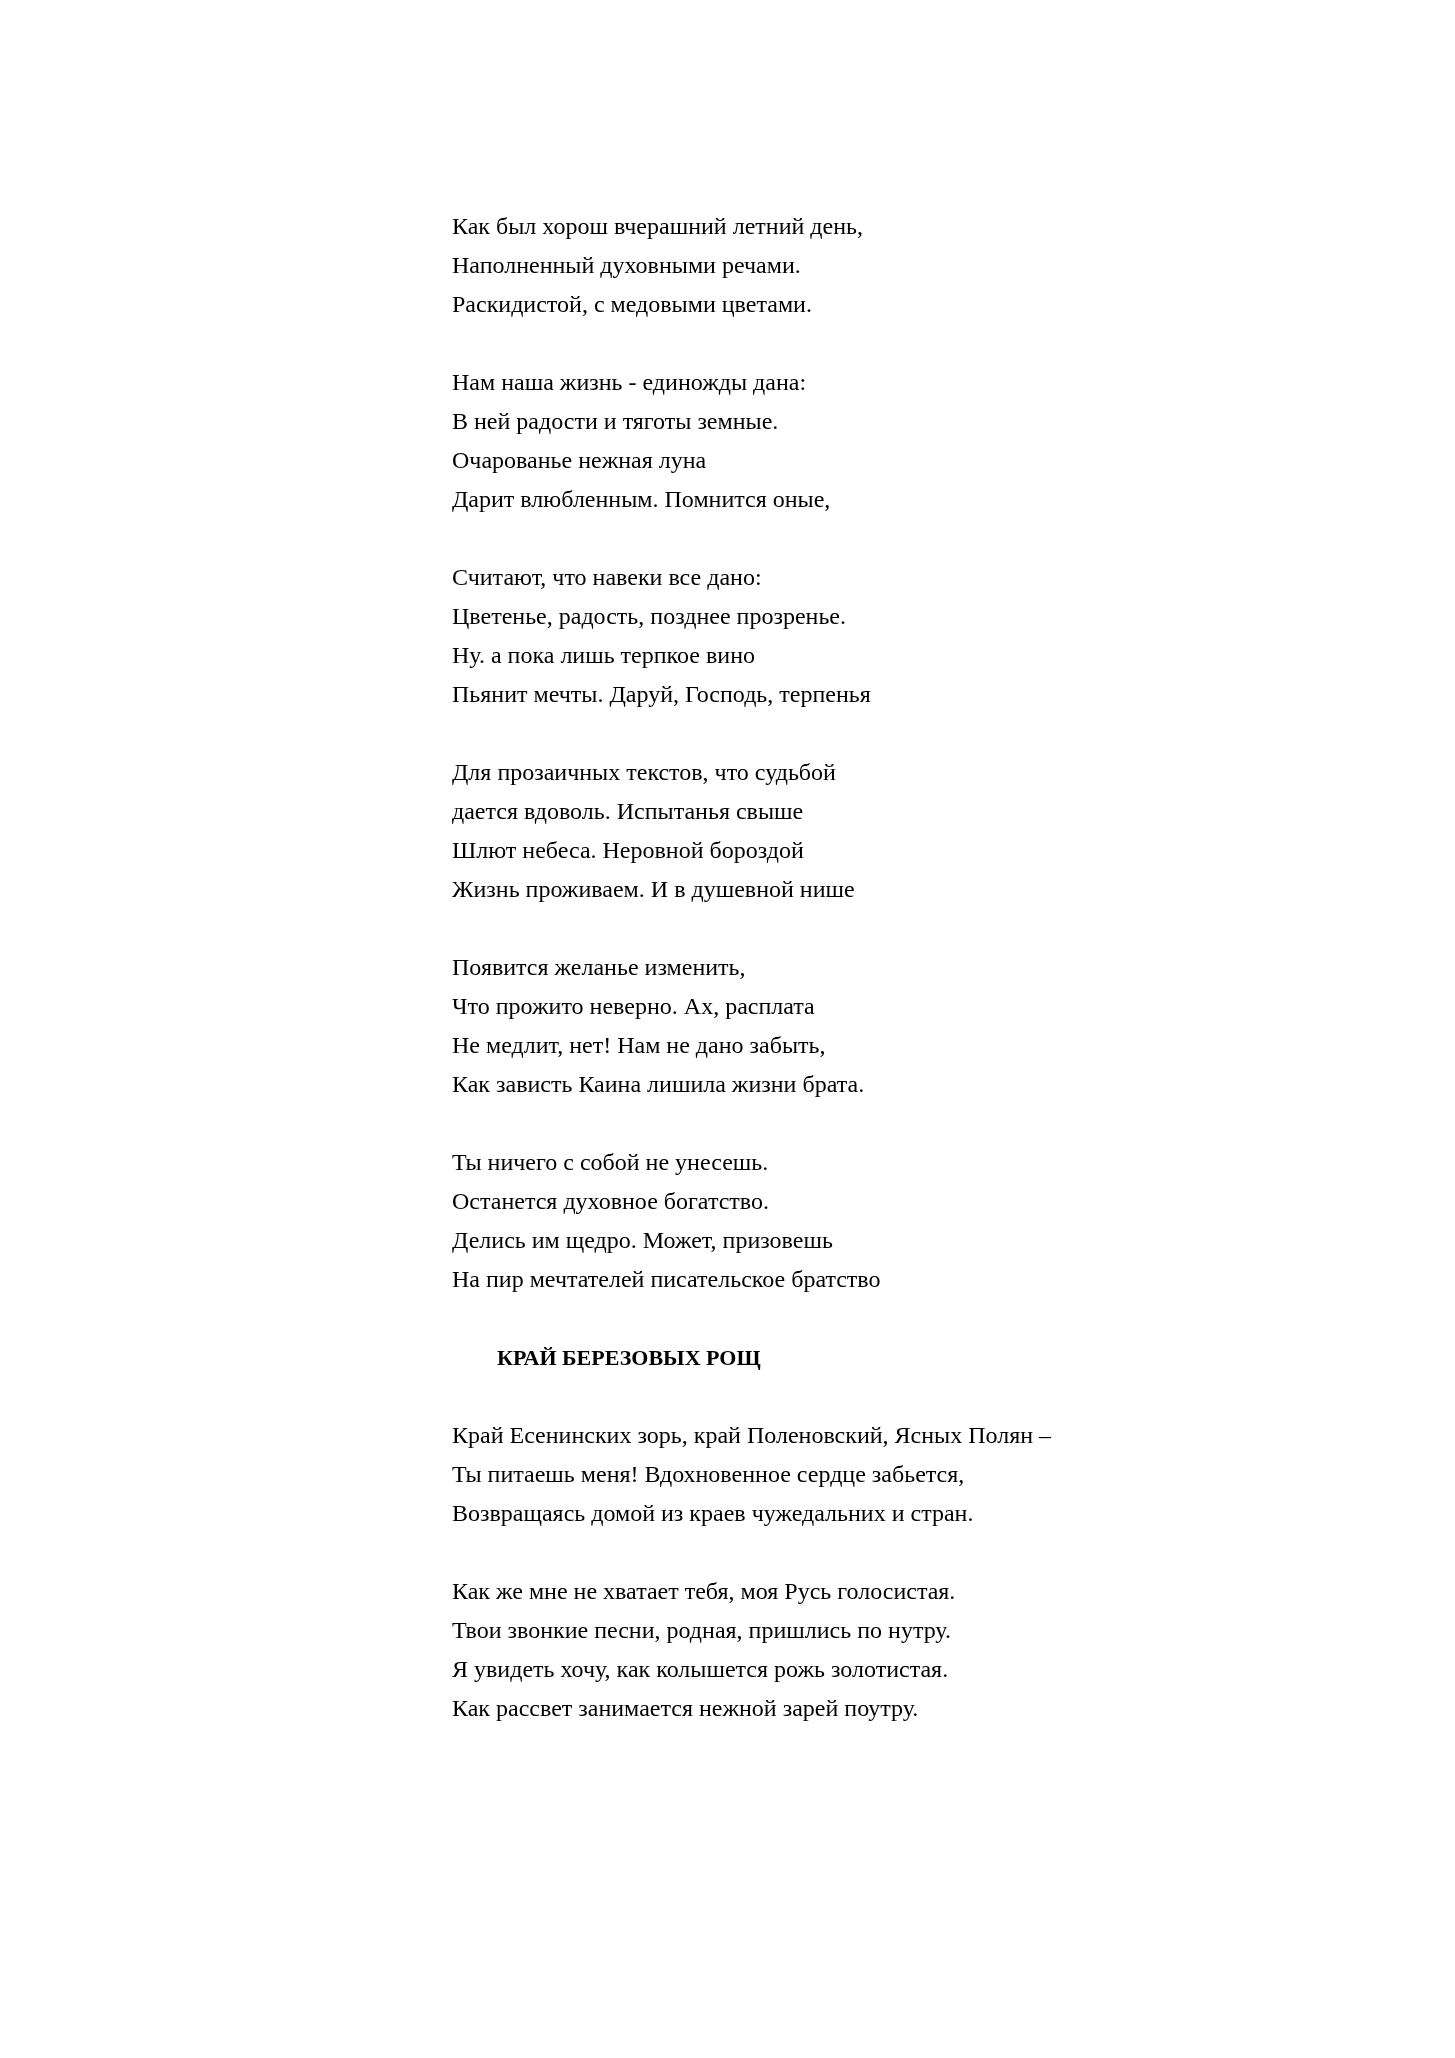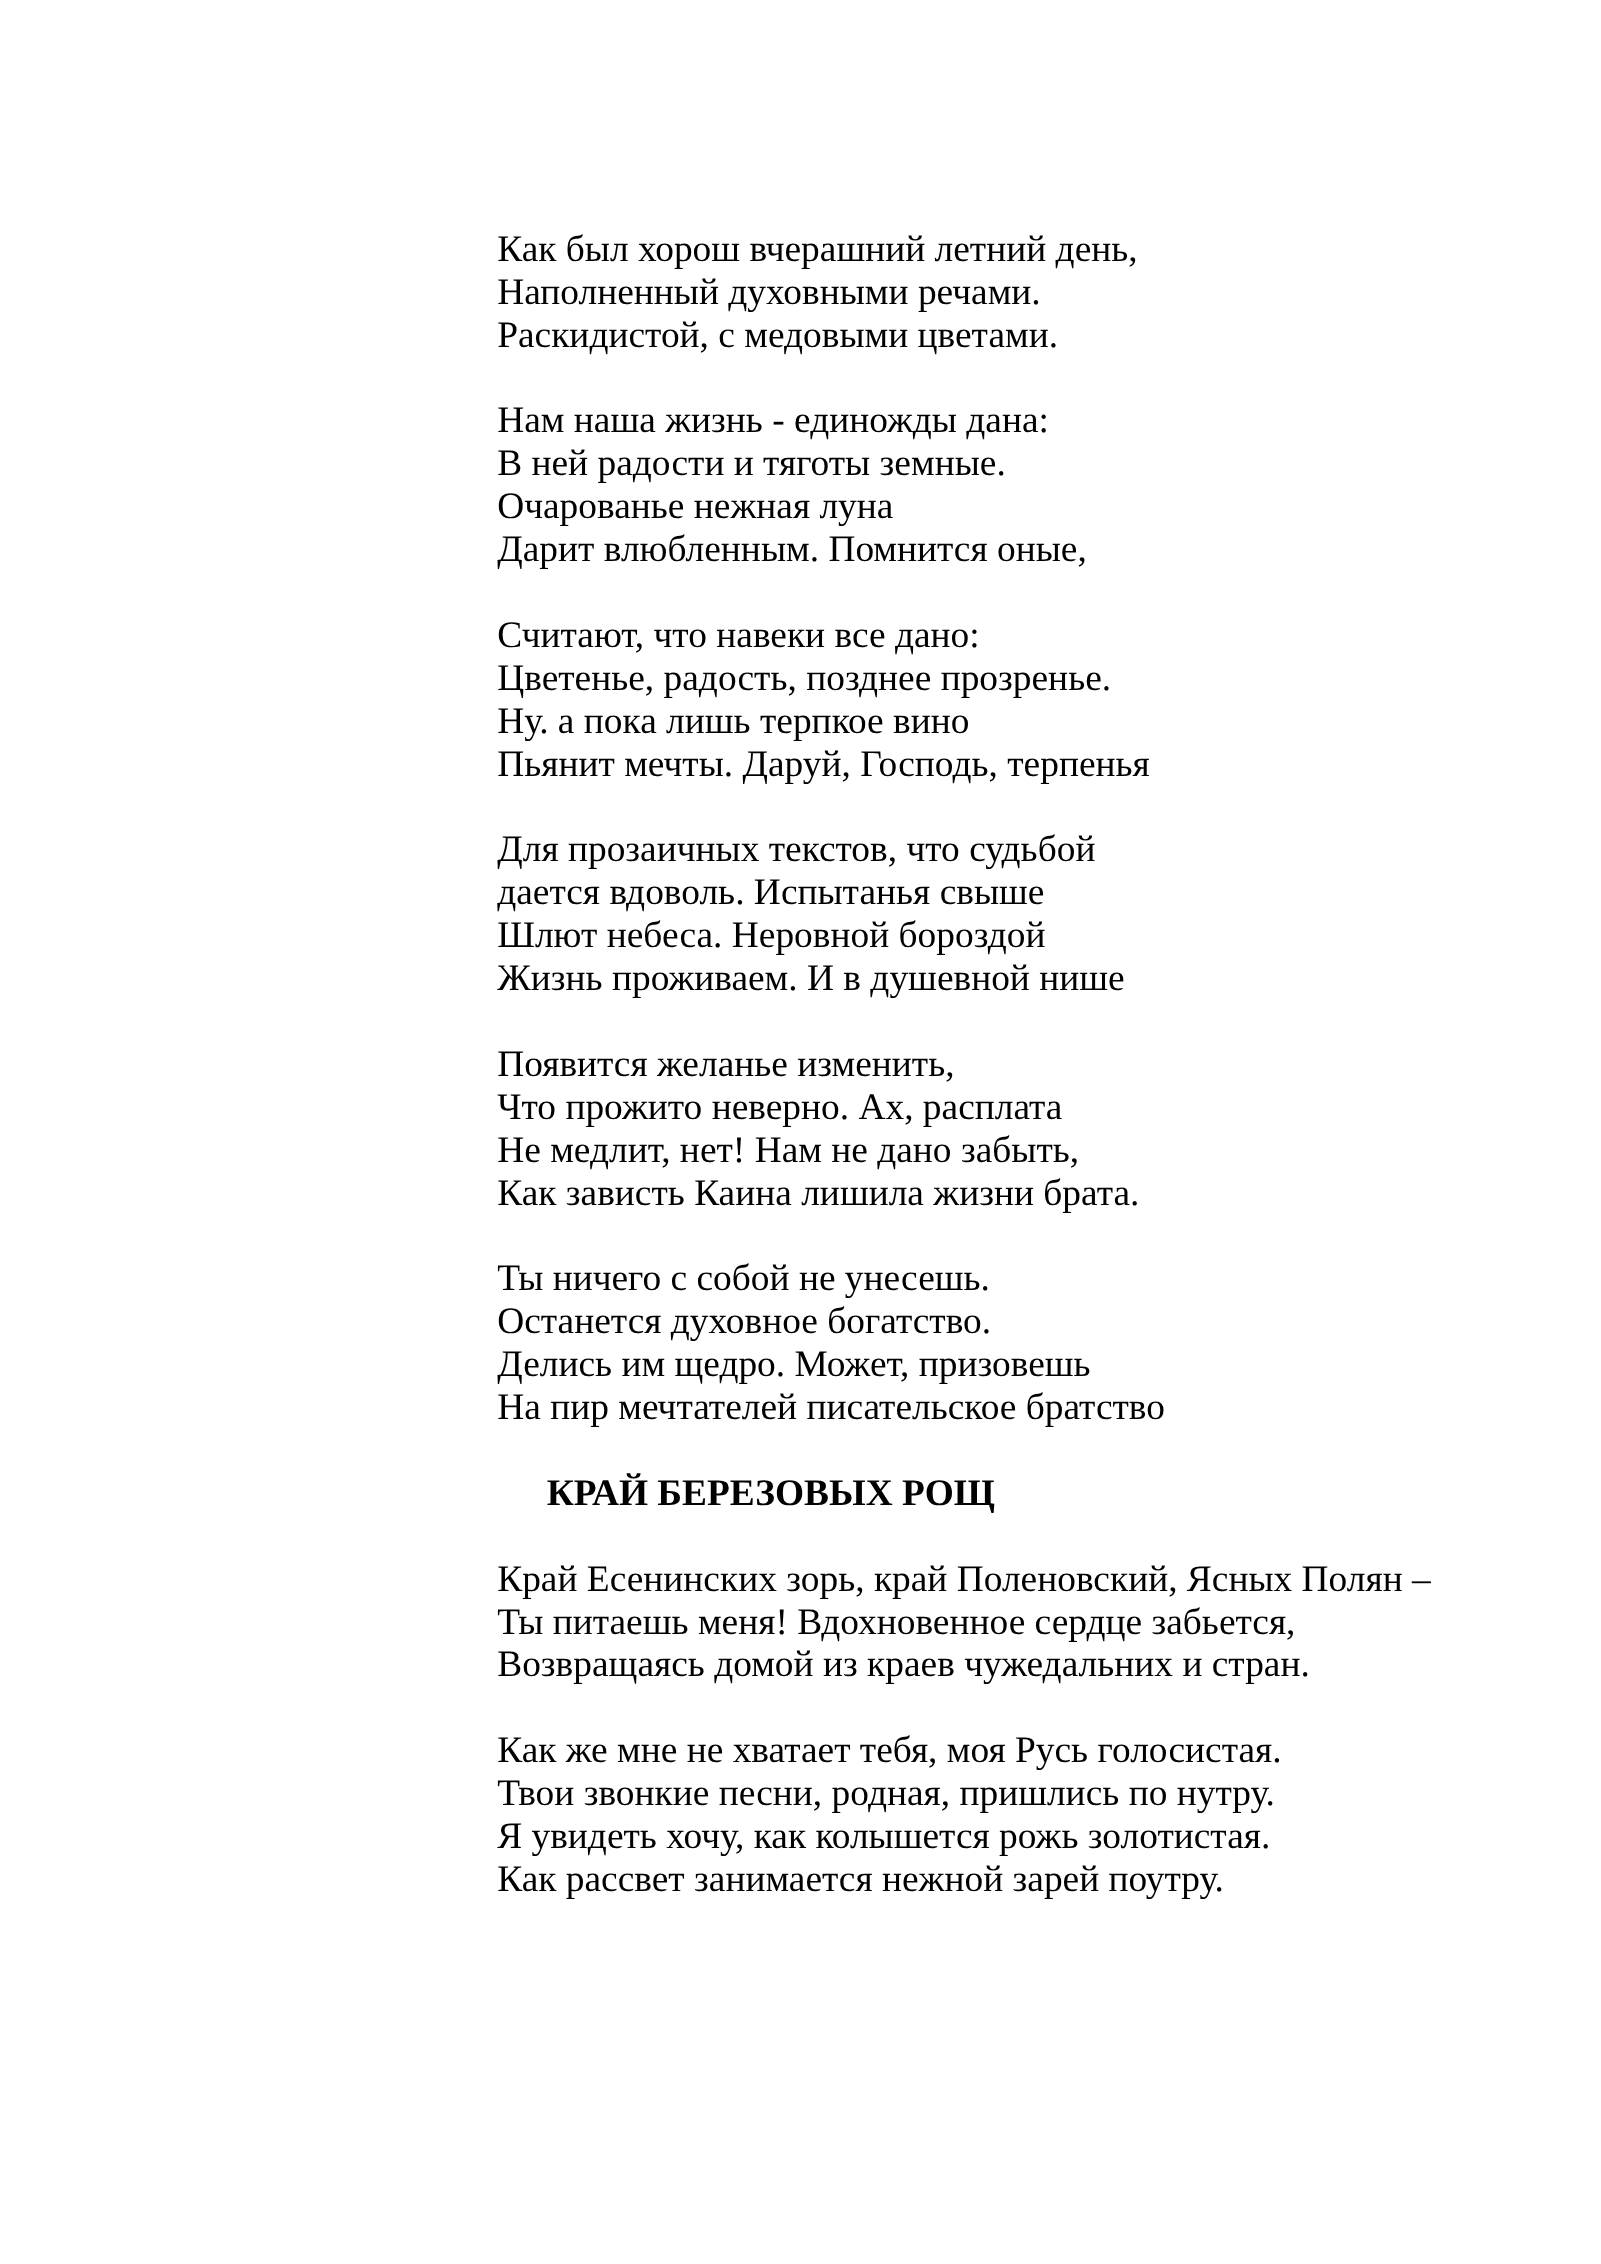--- a/index.html
+++ b/index.html
@@ -18,26 +18,26 @@
   }
   .content {
     position: absolute;
     left: 452px;
     top: 207px;
   }
   .stanza {
     margin: 0 0 39px 0;
   }
   .line {
-    font-size: 34px;
+    font-size: 24px;
     line-height: 39px;
     white-space: nowrap;
   }
   .poem-title {
-    font-size: 34px;
+    font-size: 22px;
     line-height: 39px;
     font-weight: bold;
     margin: 0 0 39px 45px;
     white-space: nowrap;
   }
 </style>
 </head>
 <body>
 
 <div class="page">

